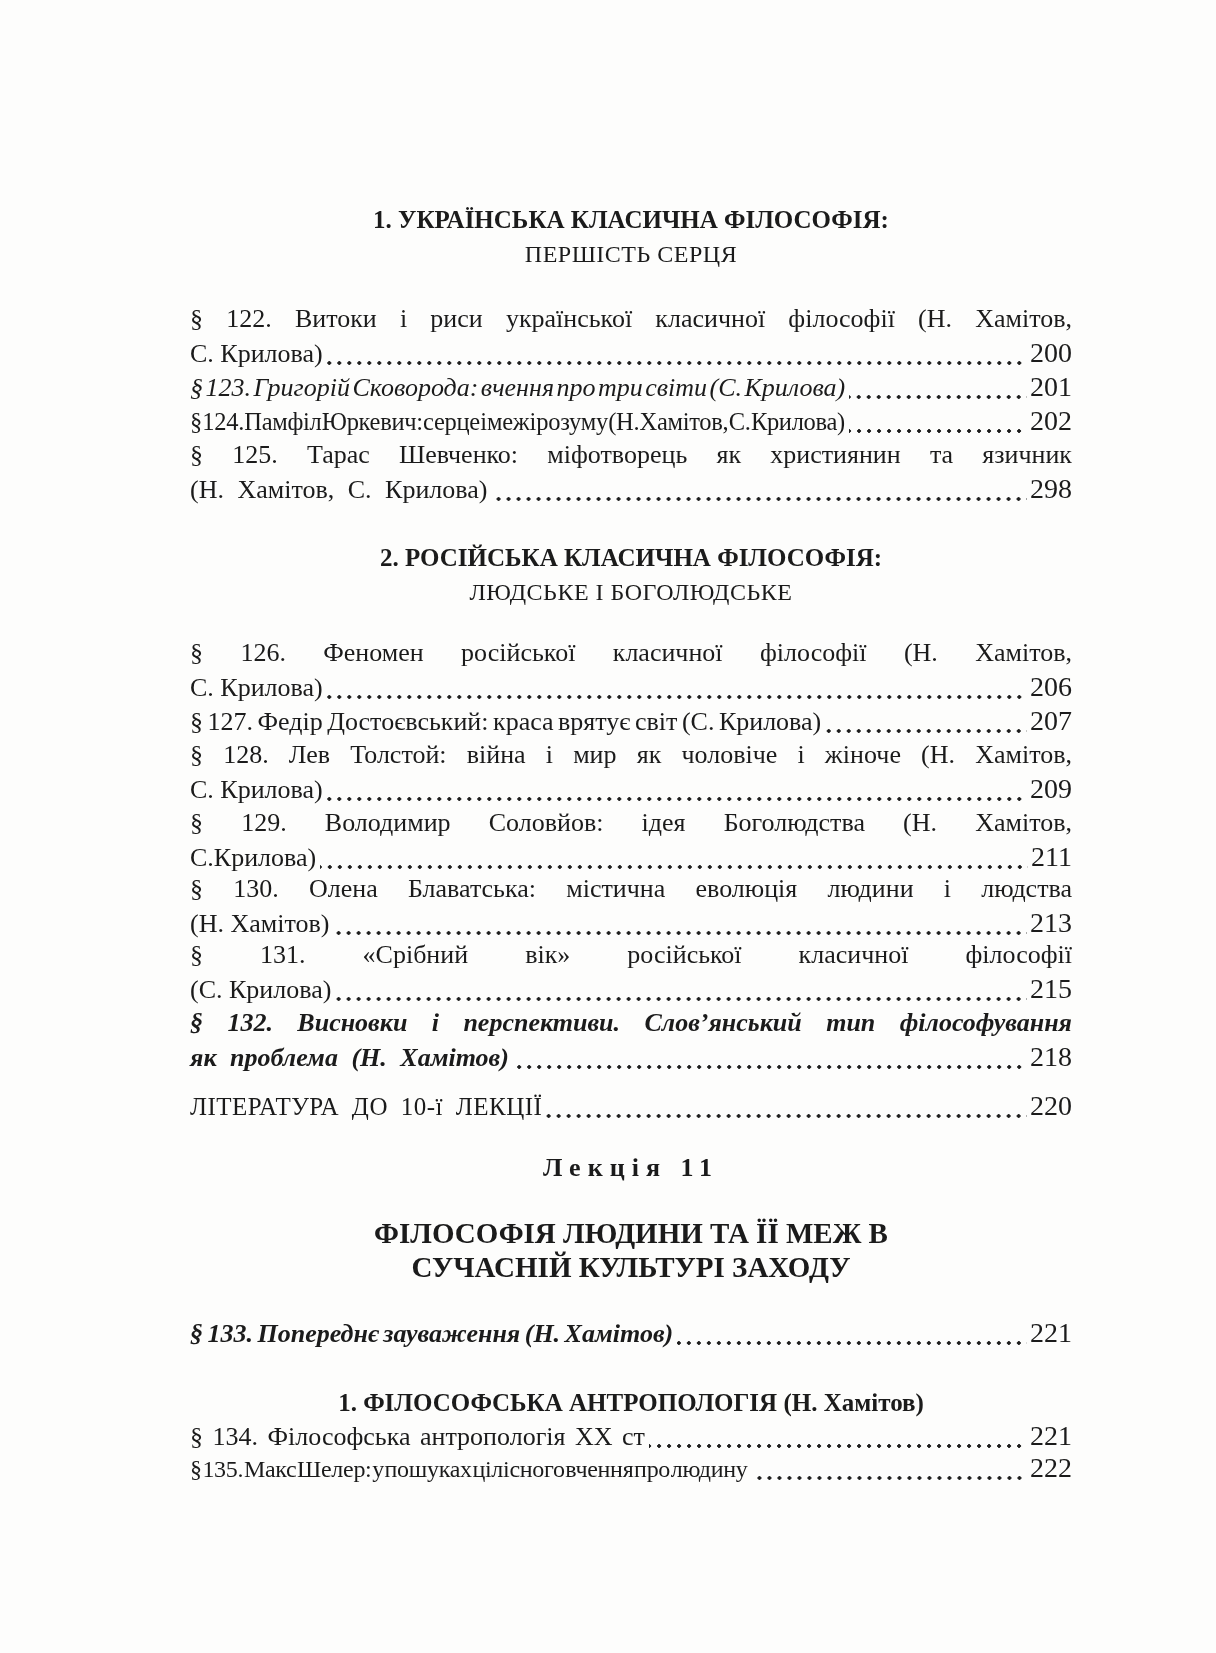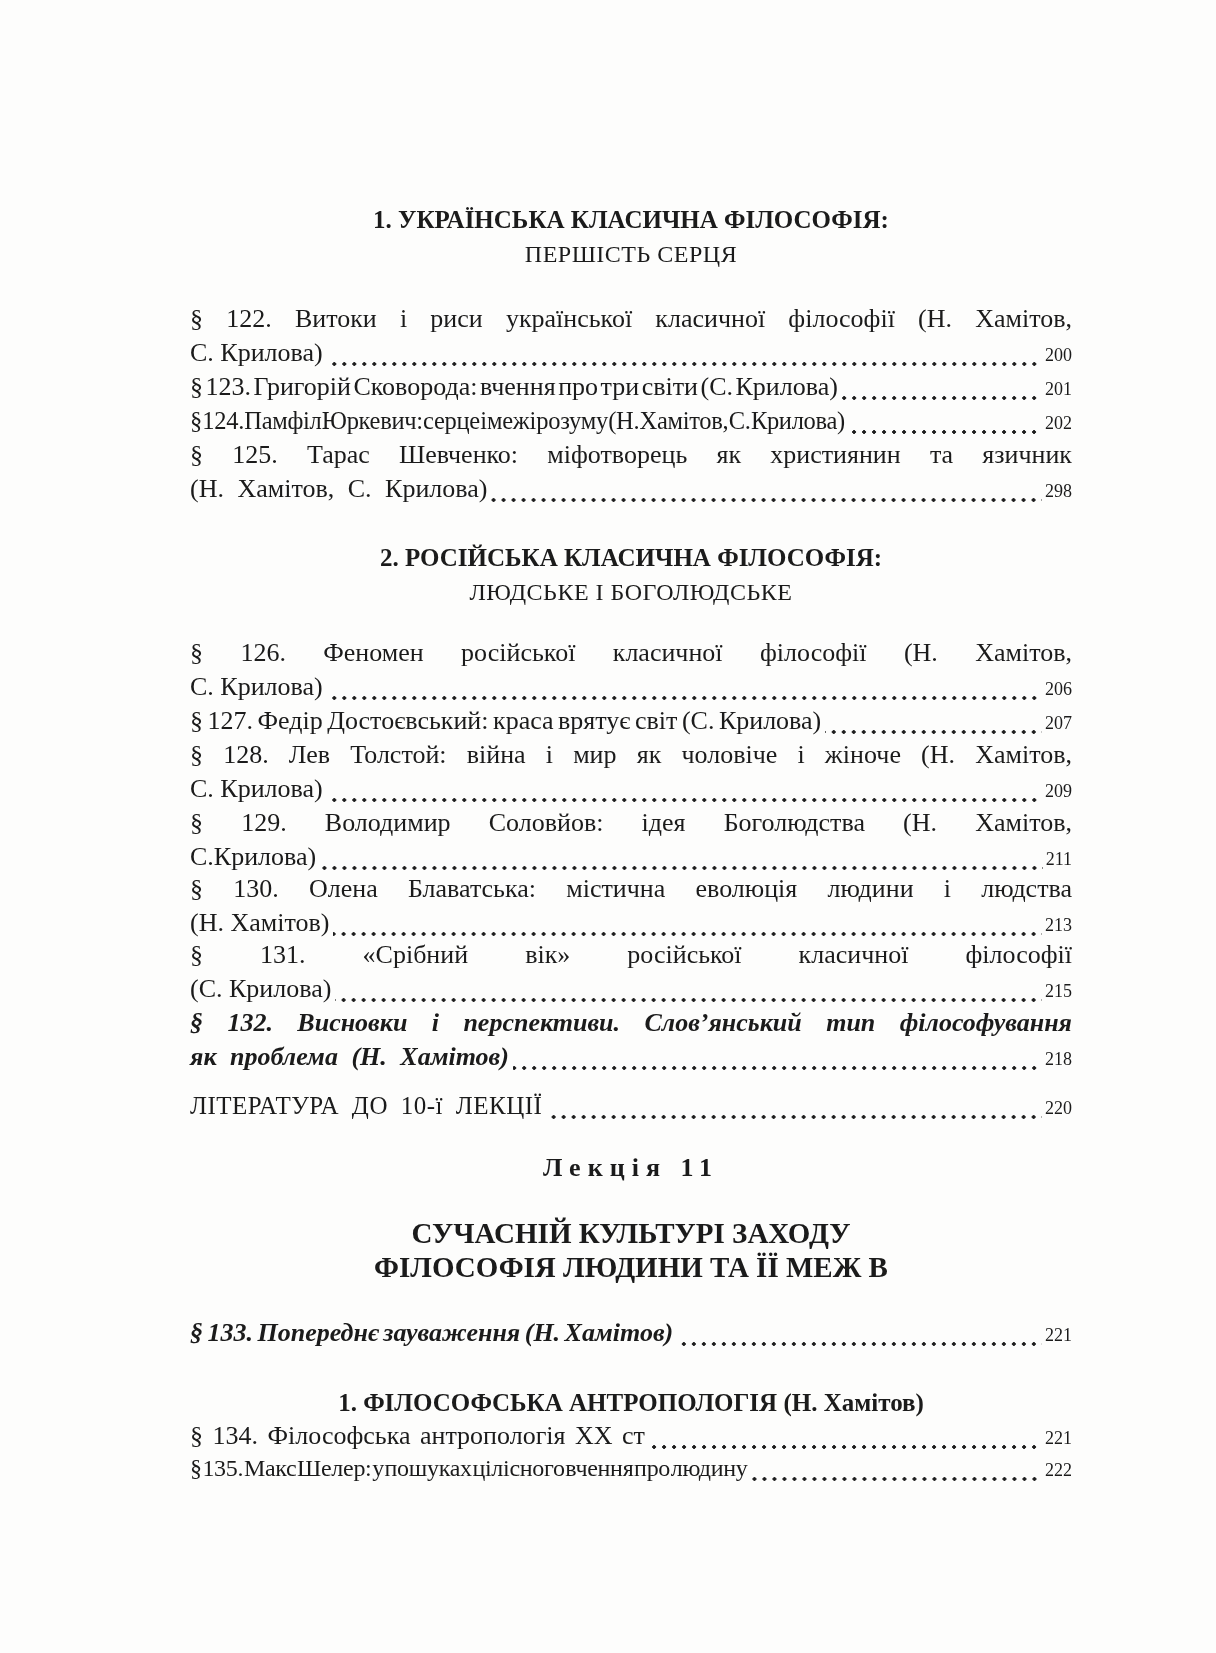--- a/index.html
+++ b/index.html
@@ -51,26 +51,26 @@
     position: absolute;
     left: 4px;
     right: 3px;
     bottom: 6px;
     height: 4px;
     background-image: radial-gradient(circle at 2px 2px, #1c1c1c 1.55px, rgba(0,0,0,0) 1.95px);
     background-size: 10px 4px;
     background-repeat: repeat-x;
     background-position: right bottom;
   }
-  .page-num { white-space: pre; font-size: 18px; }
+  .page-num { white-space: pre; font-size: 28px; }
   
   .bi      { font-weight: bold; font-style: italic; }
   .ws-wide { word-spacing: 7px; }
   .ws-mid  { word-spacing: 3px; }
-  .ws-tight{ word-spacing: -4px; }
+  .ws-tight{ word-spacing: -4px; font-style: italic; }
   .ws-vtight { word-spacing: -5.5px; letter-spacing: -0.3px; }
   .fs-small { font-size: 24.5px; text-align: center; }
   .fs-135   { font-size: 24px; word-spacing: -5px; letter-spacing: -0.3px; }
   .lit-label { font-size: 25px; word-spacing: 6px; letter-spacing: 0.5px; }
 </style>
 </head>
 <body>
 
 <div class="book-page">
   <div class="content">
@@ -179,22 +179,22 @@
       <span class="t lit-label">ЛІТЕРАТУРА ДО 10-ї ЛЕКЦІЇ</span>
       <span class="leader"></span>
       <span class="page-num">220</span>
     </div>
 
     <div class="block center" style="top:1151px">
       <span style="font-weight:bold" class="lsp">Лекція 11</span>
     </div>
 
     <div class="block center" style="top:1216px; line-height:34px">
+      <div class="h-big">ФІЛОСОФІЯ ЛЮДИНИ ТА ЇЇ МЕЖ В</div>
       <div class="h-big">СУЧАСНІЙ КУЛЬТУРІ ЗАХОДУ</div>
-      <div class="h-big">ФІЛОСОФІЯ ЛЮДИНИ ТА ЇЇ МЕЖ В</div>
     </div>
 
     <div class="block row bi" style="top:1316px">
       <span class="t" style="word-spacing:-2px">§ 133. Попереднє зауваження (Н. Хамітов)</span>
       <span class="leader"></span>
       <span class="page-num" style="font-style:normal;font-weight:normal">221</span>
     </div>
 
     <div class="block center" style="top:1386px">
       <span class="h-bold">1. ФІЛОСОФСЬКА АНТРОПОЛОГІЯ (Н. Хамітов)</span>

